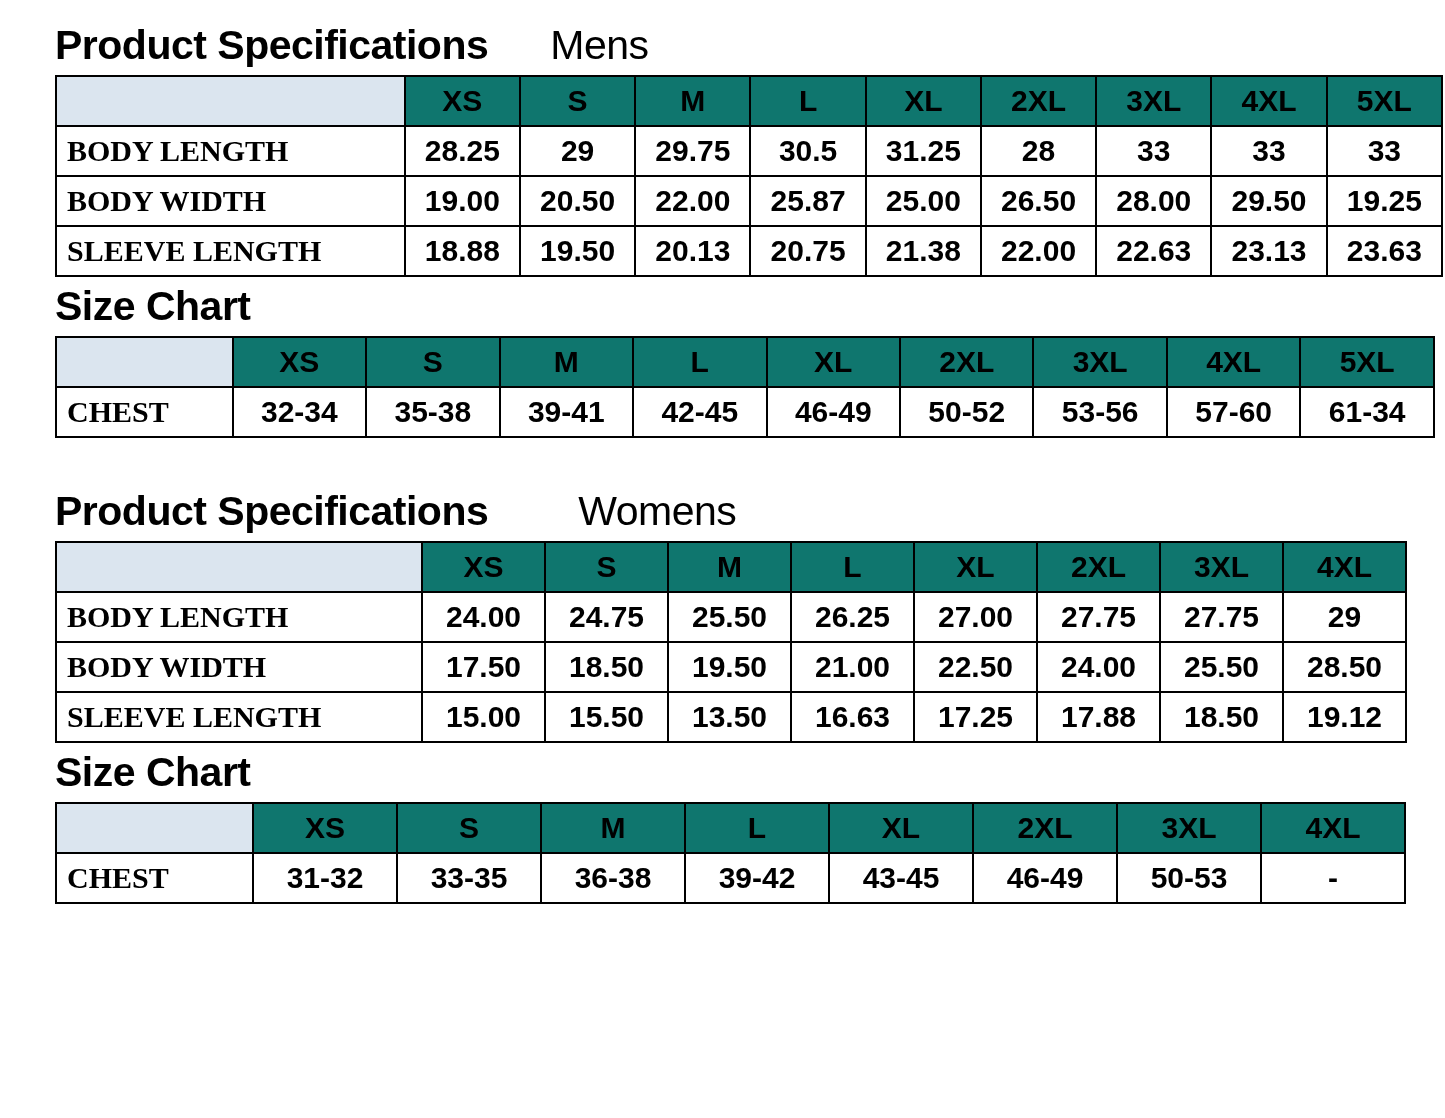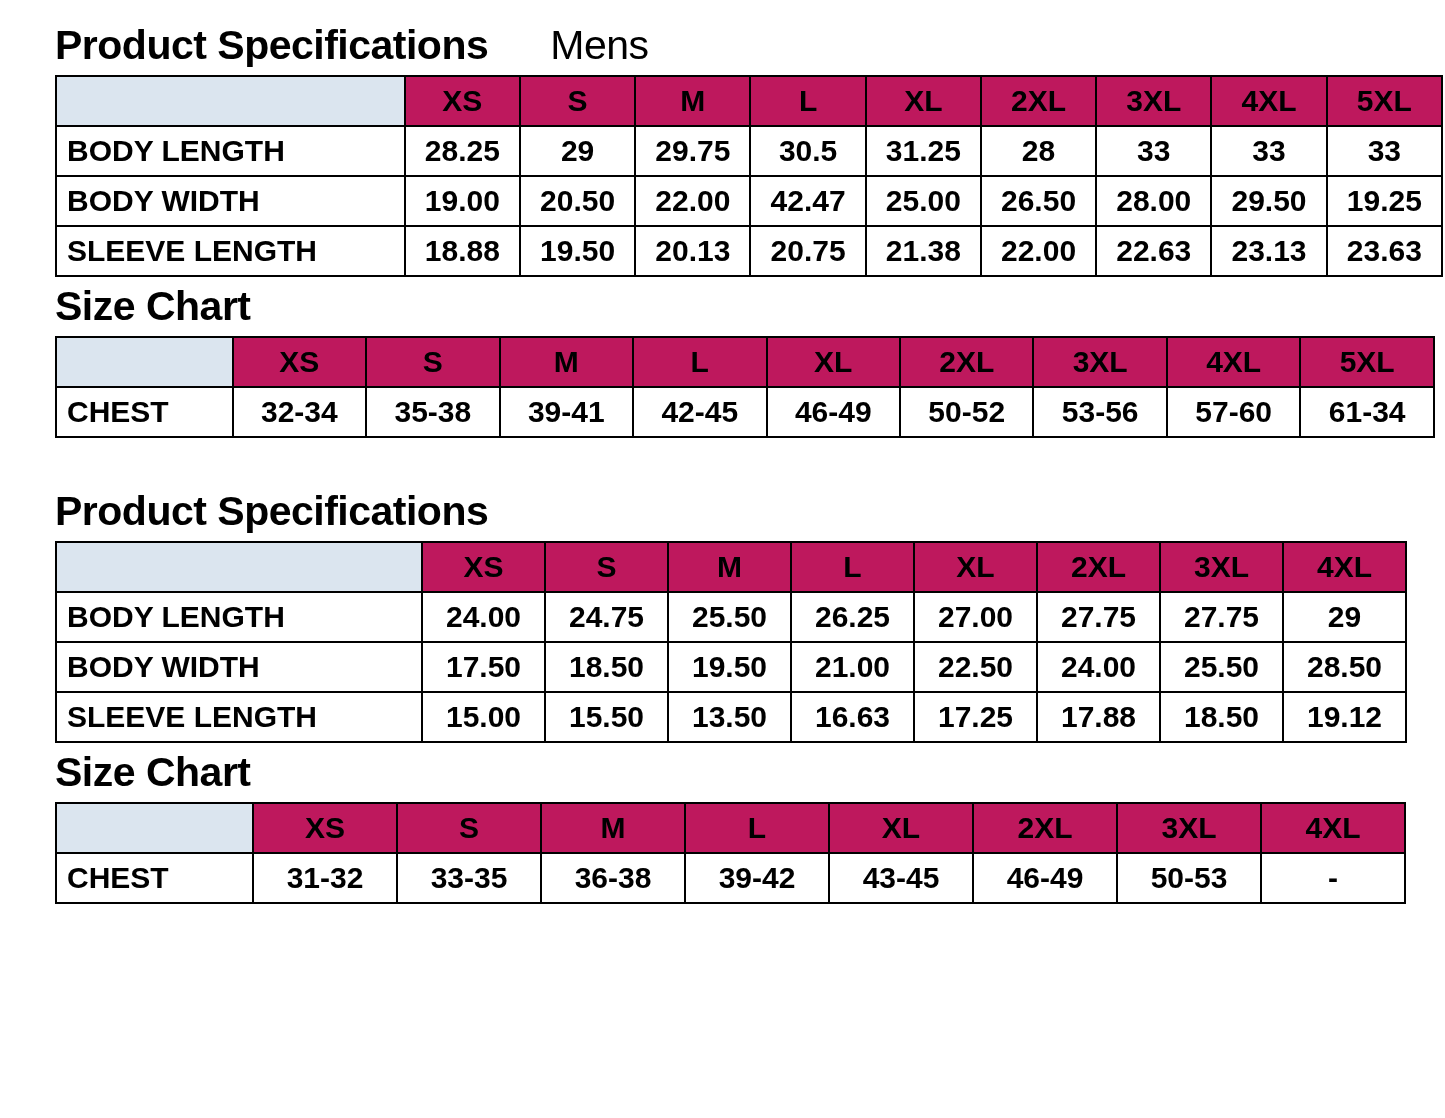--- a/index.html
+++ b/index.html
@@ -56,25 +56,26 @@
     border: 2px solid #000;
     font-size: 30px;
     font-weight: bold;
     text-align: center;
     padding: 2px 4px;
     height: 50px;
     box-sizing: border-box;
     white-space: nowrap;
   }
   table.spec th {
-    background: #be185d;
+    background: #0f766e;
   }
   table.spec td.label, table.spec th.corner {
     text-align: left;
     padding-left: 10px;
+    font-family: Liberation Serif, serif;
   }
   table.spec th.corner {
     background: #dbe5ef;
   }
 
   
   #mens-spec-table { width: 1388px; }
   #mens-spec-table col.c0 { width: 348px; }
   #mens-spec-table col.cx { width: 115px; }
 
@@ -152,21 +153,21 @@
           <td>28</td>
           <td>33</td>
           <td>33</td>
           <td>33</td>
         </tr>
         <tr>
           <td class="label">BODY WIDTH</td>
           <td>19.00</td>
           <td>20.50</td>
           <td>22.00</td>
-          <td>42.47</td>
+          <td>25.87</td>
           <td>25.00</td>
           <td>26.50</td>
           <td>28.00</td>
           <td>29.50</td>
           <td>19.25</td>
         </tr>
         <tr>
           <td class="label">SLEEVE LENGTH</td>
           <td>18.88</td>
           <td>19.50</td>
@@ -231,20 +232,21 @@
     </table>
   </div>
 
   <div class="sp-block"></div>
 
   <div class="section">
 
     <div class="heading-row">
       <div class="heading-main">Product Specifications</div>
       <div class="heading-gap-womens"></div>
+      <div class="heading-sub">Womens</div>
     </div>
 
     <div class="sp-8"></div>
 
     <table class="spec" id="womens-spec-table">
       <colgroup>
         <col class="c0">
           <col class="cx">
           <col class="cx">
           <col class="cx">

